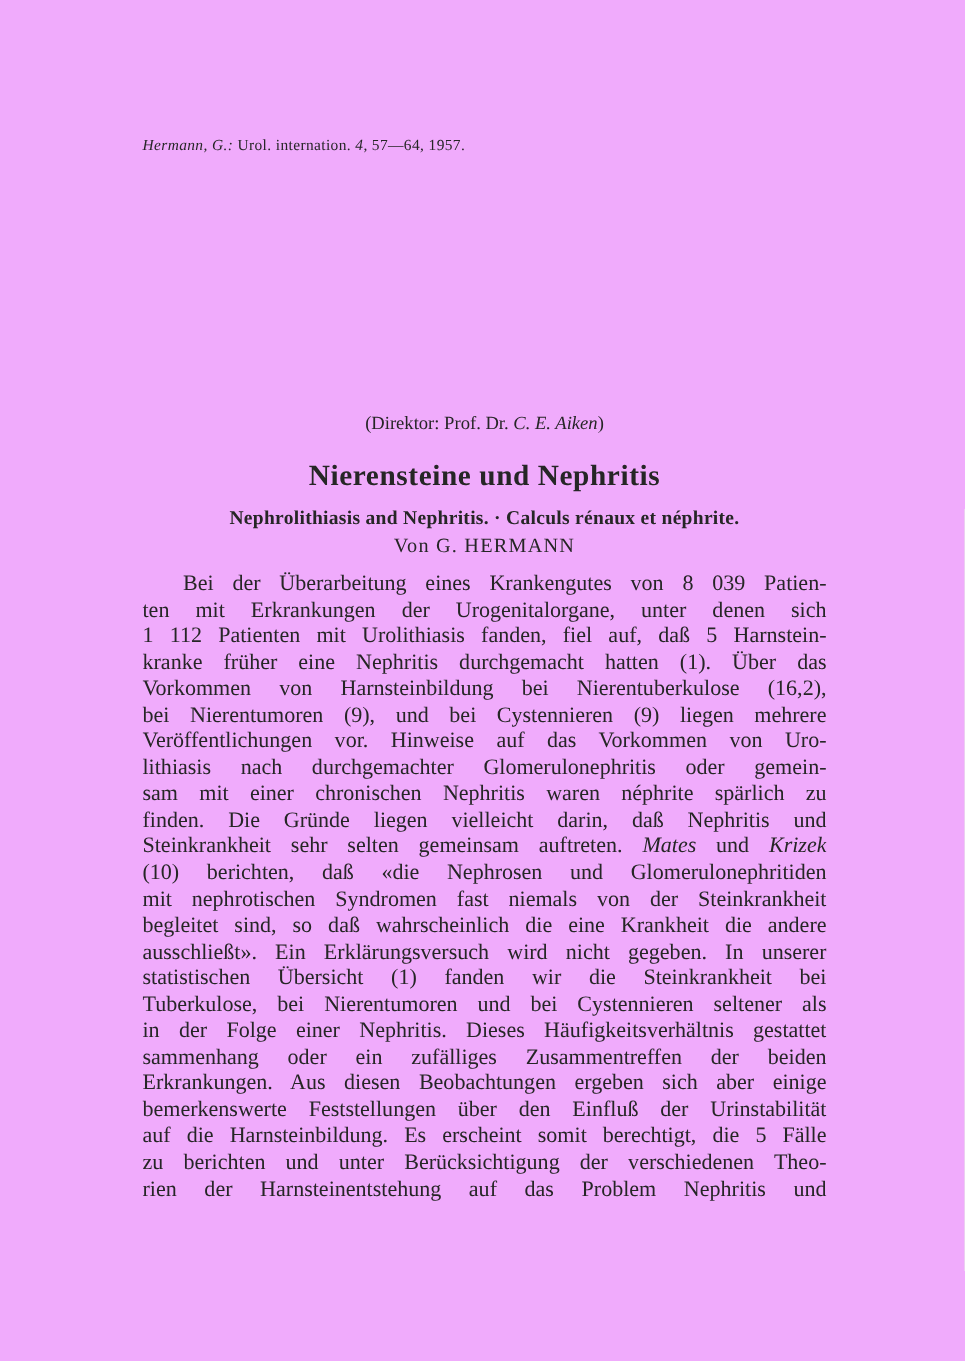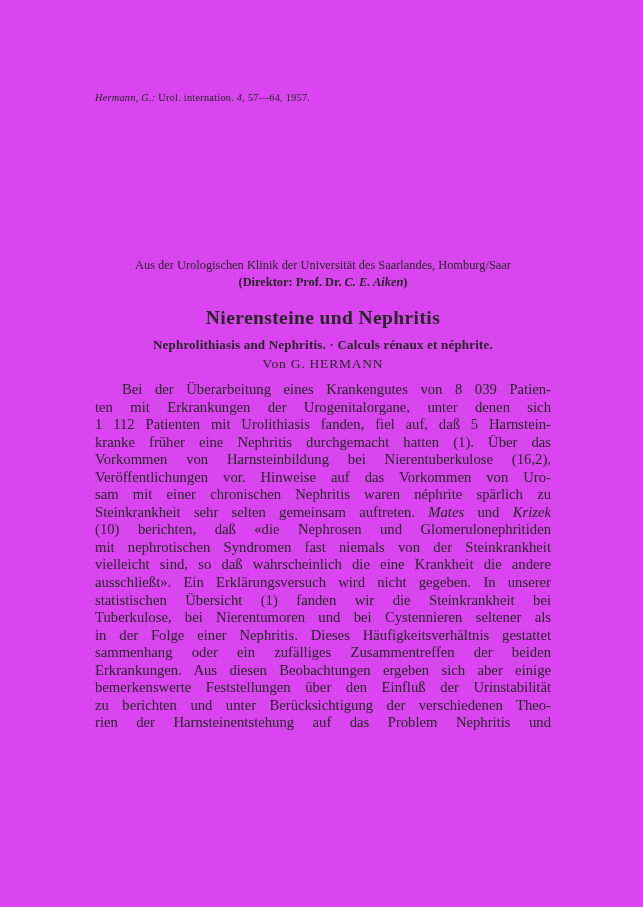--- a/index.html
+++ b/index.html
@@ -5,41 +5,41 @@
   html, body {
     margin: 0;
     padding: 0;
     background: #e9e9e9;
   }
   .page {
     position: relative;
     width: 643px;
     height: 907px;
     margin: 0 auto;
-    background: #d946ef;
+    background: #f0abfc;
     color: #262626;
     font-family: "Liberation Serif", serif;
     overflow: hidden;
   }
   .running-head {
     position: absolute;
     left: 95px;
     top: 92px;
     font-size: 10.3px;
     letter-spacing: 0.25px;
     white-space: nowrap;
   }
   .front-center {
     position: absolute;
     left: 95px;
     width: 456px;
     text-align: center;
   }
   .institution-line1 { top: 258px; font-size: 12.4px; line-height: 15px; }
-  .institution-line2 { top: 275px; font-size: 12.4px; line-height: 15px; font-weight: bold; }
+  .institution-line2 { top: 275px; font-size: 12.4px; line-height: 15px; }
   .article-title {
     top: 306px;
     font-size: 19.5px;
     line-height: 24px;
     font-weight: bold;
     letter-spacing: 0.4px;
   }
   .article-subtitle {
     top: 337px;
     font-size: 13px;
@@ -71,46 +71,49 @@
   .body-text .line.indent { text-indent: 27px; }
   .seg-italic { font-style: italic; }
 </style>
 </head>
 <body>
 
 <div class="page">
 
   <div class="running-head"><span class="seg-italic">Hermann, G.:</span><span> Urol. internation. </span><span class="seg-italic">4</span><span>, 57—64, 1957.</span></div>
 
-  <div class="front-center institution-line1">Aus der Urologischen Klinik der Universität des Saarlandes, Homburg/Saar</div>
 
   <div class="front-center institution-line2"><span>(Direktor: Prof. Dr. </span><span class="seg-italic">C. E. Aiken</span><span>)</span></div>
 
   <div class="front-center article-subtitle">Nephrolithiasis and Nephritis. · Calculs rénaux et néphrite.</div>
 
   <div class="front-center article-title">Nierensteine und Nephritis</div>
 
   <div class="front-center byline">Von G. HERMANN</div>
 
   <div class="body-text">
       <div class="line indent">Bei der Überarbeitung eines Krankengutes von 8 039 Patien-</div>
       <div class="line">ten mit Erkrankungen der Urogenitalorgane, unter denen sich</div>
       <div class="line">1 112 Patienten mit Urolithiasis fanden, fiel auf, daß 5 Harnstein-</div>
       <div class="line">kranke früher eine Nephritis durchgemacht hatten (1). Über das</div>
       <div class="line">Vorkommen von Harnsteinbildung bei Nierentuberkulose (16,2),</div>
+      <div class="line">bei Nierentumoren (9), und bei Cystennieren (9) liegen mehrere</div>
       <div class="line">Veröffentlichungen vor. Hinweise auf das Vorkommen von Uro-</div>
+      <div class="line">lithiasis nach durchgemachter Glomerulonephritis oder gemein-</div>
       <div class="line">sam mit einer chronischen Nephritis waren néphrite spärlich zu</div>
+      <div class="line">finden. Die Gründe liegen vielleicht darin, daß Nephritis und</div>
       <div class="line"><span>Steinkrankheit sehr selten gemeinsam auftreten. </span><span class="seg-italic">Mates</span><span> und </span><span class="seg-italic">Krizek</span></div>
       <div class="line">(10) berichten, daß «die Nephrosen und Glomerulonephritiden</div>
       <div class="line">mit nephrotischen Syndromen fast niemals von der Steinkrankheit</div>
-      <div class="line">vielleicht sind, so daß wahrscheinlich die eine Krankheit die andere</div>
+      <div class="line">begleitet sind, so daß wahrscheinlich die eine Krankheit die andere</div>
       <div class="line">ausschließt». Ein Erklärungsversuch wird nicht gegeben. In unserer</div>
       <div class="line">statistischen Übersicht (1) fanden wir die Steinkrankheit bei</div>
       <div class="line">Tuberkulose, bei Nierentumoren und bei Cystennieren seltener als</div>
       <div class="line">in der Folge einer Nephritis. Dieses Häufigkeitsverhältnis gestattet</div>
       <div class="line">sammenhang oder ein zufälliges Zusammentreffen der beiden</div>
       <div class="line">Erkrankungen. Aus diesen Beobachtungen ergeben sich aber einige</div>
       <div class="line">bemerkenswerte Feststellungen über den Einfluß der Urinstabilität</div>
+      <div class="line">auf die Harnsteinbildung. Es erscheint somit berechtigt, die 5 Fälle</div>
       <div class="line">zu berichten und unter Berücksichtigung der verschiedenen Theo-</div>
       <div class="line">rien der Harnsteinentstehung auf das Problem Nephritis und</div>
     </div>
 
 </div>
 
 </body></html>

